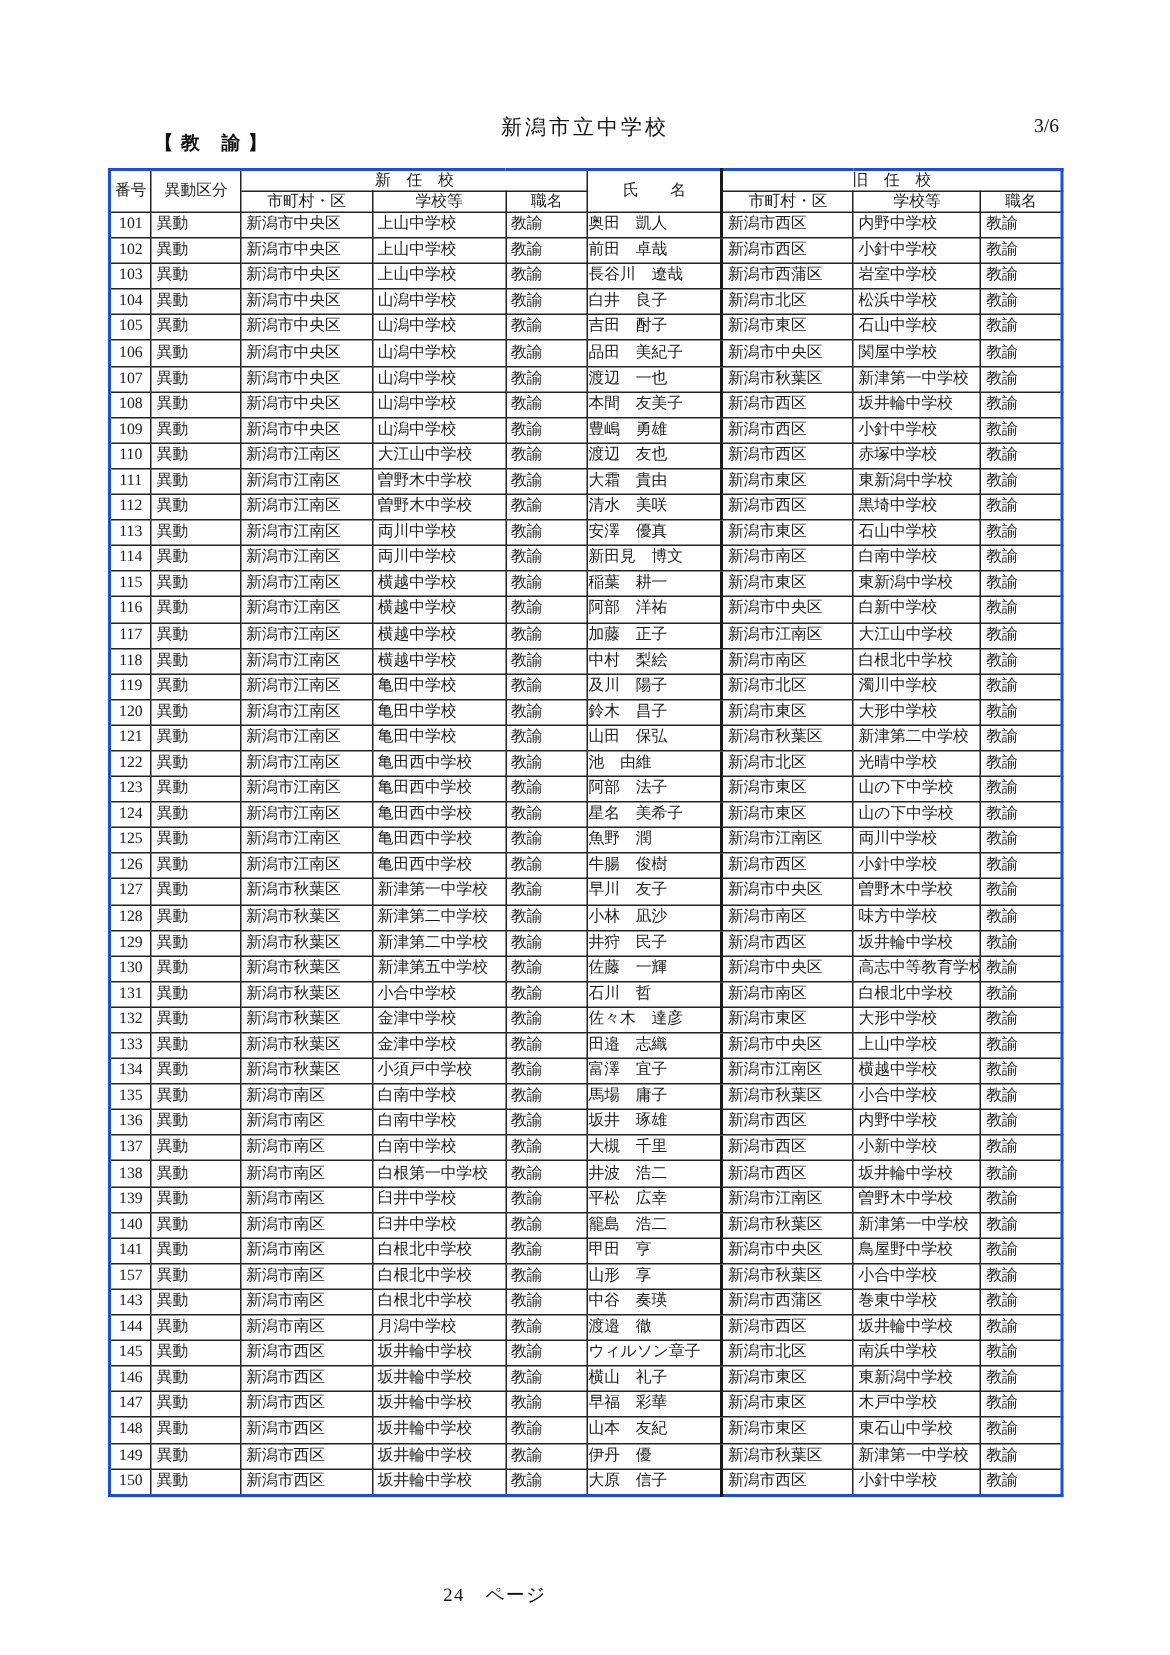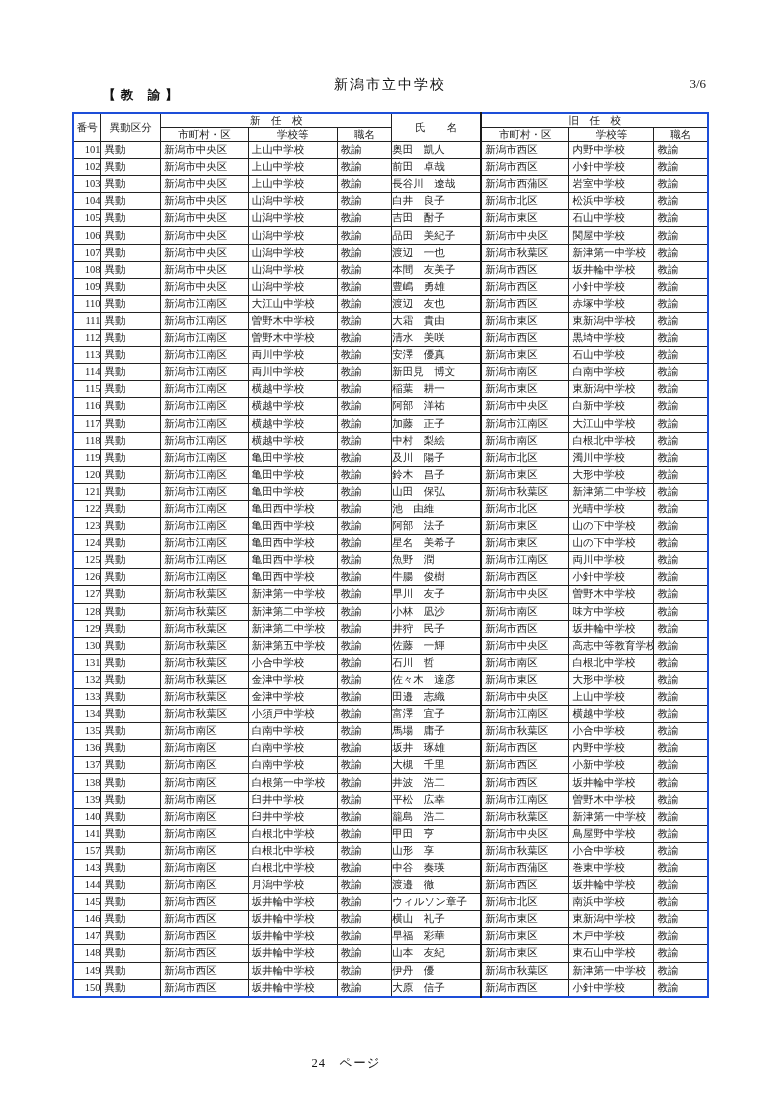--- a/index.html
+++ b/index.html
@@ -26,25 +26,25 @@
   .transfer-table th,.transfer-table td{
     border:1px solid #222;padding:0 0 0 3px;overflow:hidden;white-space:nowrap;
     font-weight:normal;color:#1c1c1c;
   }
   .transfer-table thead th{height:13px;text-align:center;padding:0;line-height:13px;}
   .transfer-table tbody td{height:16.1px;line-height:16px;}
   col.c-no{width:4.4%;} col.c-cat{width:9.4%;}
   col.c-ncity{width:13.8%;} col.c-nschool{width:14.0%;} col.c-ntitle{width:8.6%;}
   col.c-name{width:14.1%;}
   col.c-ocity{width:13.8%;} col.c-oschool{width:13.4%;} col.c-otitle{width:8.5%;}
-  .transfer-table td.cell-number{text-align:right;padding:0;}
+  .transfer-table td.cell-number{text-align:center;padding:0;}
   .transfer-table td.cell-name{text-align:left;padding:0;}
   .transfer-table td.thick-left,.transfer-table th.thick-left{border-left:2px solid #1a1a1a;}
   .page-footer{
-    position:absolute;top:1055px;left:16px;width:660px;text-align:center;
+    position:absolute;top:1055px;left:0;width:660px;text-align:center;
     font-size:12.5px;letter-spacing:1px;
   }
 </style>
 </head>
 <body>
 
 <div class="page-header">
   <div class="doc-title">新潟市立中学校</div>
   <div class="page-indicator">3/6</div>
 </div>

